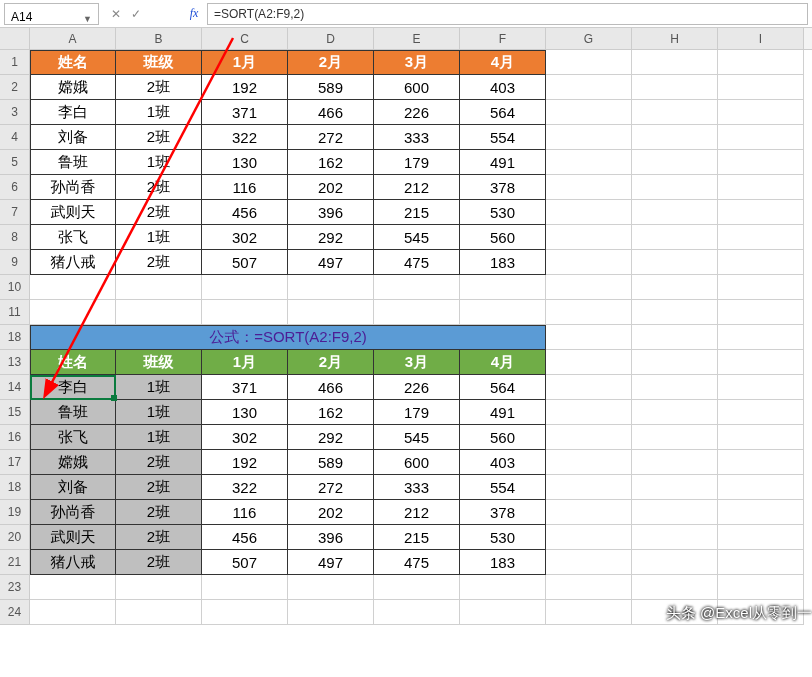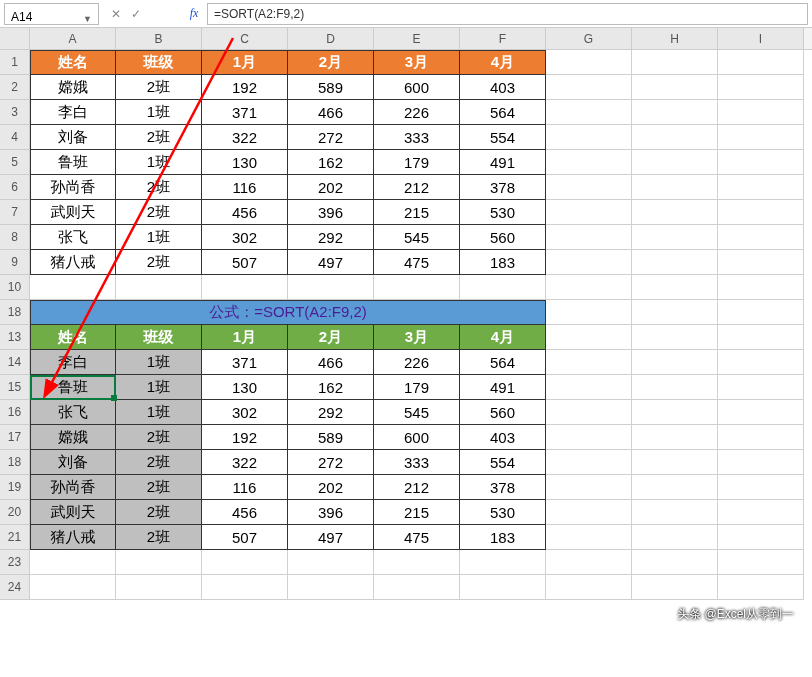--- a/index.html
+++ b/index.html
@@ -31,21 +31,21 @@
     
     .hdr-blue { background: #5B9BD5; color: #4c1d95; font-size: 15px; }
     .hdr-green { background: #70AD47; color: #fff; font-weight: bold; font-size: 15px; }
     .grey-fill { background: #BFBFBF; }
     
     .selected-cell { position: absolute; border: 2px solid #0a7b3e; pointer-events: none; z-index: 5; }
     .selected-handle { position: absolute; width: 6px; height: 6px; background: #0a7b3e; right: -3px; bottom: -3px; }
     
     .arrow-line { position: absolute; z-index: 8; pointer-events: none; }
     
-    .watermark { position: absolute; right: 18px; bottom: 54px; color: #fff; font-size: 12px; text-shadow: 0 0 3px #000, 0 0 3px #000; z-index: 20; padding-left: 8px; }
+    .watermark { position: absolute; right: 0; bottom: 54px; color: #fff; font-size: 15px; text-shadow: 0 0 3px #000, 0 0 3px #000; z-index: 20; padding-left: 8px; }
   </style>
 </head>
 <body>
 
 <div class="formula-bar">
   <div class="name-box">
     <span>A14</span>
     <span class="dropdown">▼</span>
   </div>
   <div class="fb-btns">
@@ -187,20 +187,32 @@
         <div class="cell "></div>
         <div class="cell "></div>
         <div class="cell "></div>
         <div class="cell "></div>
         <div class="cell "></div>
         <div class="cell "></div>
         <div class="cell "></div>
         <div class="cell "></div>
       </div>
       <div class="row">
+        <div class="row-h">11</div>
+        <div class="cell "></div>
+        <div class="cell "></div>
+        <div class="cell "></div>
+        <div class="cell "></div>
+        <div class="cell "></div>
+        <div class="cell "></div>
+        <div class="cell "></div>
+        <div class="cell "></div>
+        <div class="cell "></div>
+      </div>
+      <div class="row">
         <div class="row-h">18</div>
         <div class="cell hdr-blue tb-cell tb-left tb-top" style="width: 516px;">公式：=SORT(A2:F9,2)</div>
         <div class="cell "></div>
         <div class="cell "></div>
         <div class="cell "></div>
       </div>
       <div class="row">
         <div class="row-h">13</div>
         <div class="cell hdr-green tb-cell tb-left">姓名</div>
         <div class="cell hdr-green tb-cell">班级</div>

